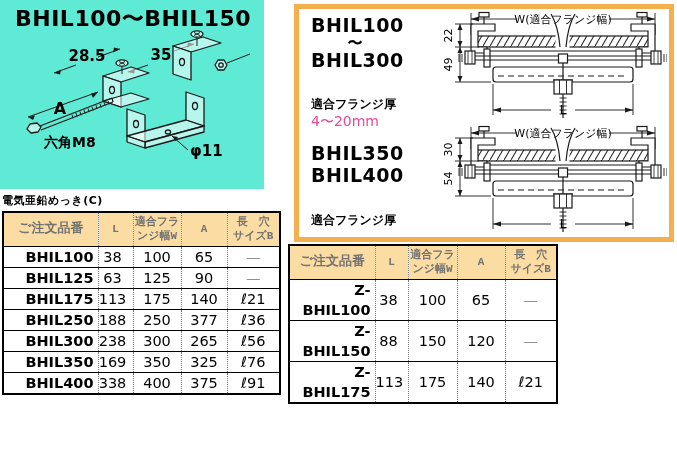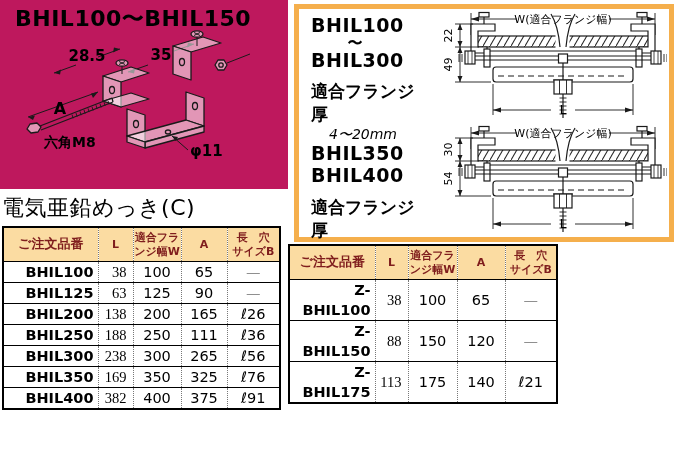--- a/index.html
+++ b/index.html
@@ -1,48 +1,48 @@
 <!DOCTYPE html>
 <html><head>
 <meta charset="utf-8">
 <style>
   html,body{margin:0;padding:0;background:#fff;}
   .page{position:relative;width:677px;height:450px;background:#ffffff;overflow:hidden;
         font-family:"DejaVu Sans","Liberation Sans",sans-serif;color:#111;}
   
-  .orange-block{position:absolute;left:0;top:0;width:288px;height:189px;background:#be185d;}
+  .orange-block{position:absolute;left:0;top:0;width:264px;height:189px;background:#5eead4;}
   .page-title{position:absolute;left:15px;top:4px;margin:0;font-size:22px;font-weight:bold;
               letter-spacing:0.5px;color:#000;}
   .iso-svg{position:absolute;left:0;top:30px;}
   
   .spec-box{position:absolute;left:294px;top:4px;width:380px;height:238px;box-sizing:border-box;
             background:#ffffff;border:5px solid #F5AF4C;}
   .spec-row{display:flex;height:114px;align-items:flex-start;}
   .spec-text{width:128px;box-sizing:border-box;padding:6px 0 0 12px;}
   .spec-row.second .spec-text{padding-top:20px;}
   .model{font-size:19px;font-weight:bold;line-height:1.15;letter-spacing:0.5px;color:#000;}
   .tilde{width:88px;text-align:center;font-size:15px;font-weight:bold;line-height:0.85;color:#000;}
-  .flange-label{font-size:17px;font-weight:bold;margin-top:9px;color:#000;}
-  .flange-range{width:104px;text-align:center;font-size:14px;color:#000000;font-style:italic;}
+  .flange-label{font-size:12px;font-weight:bold;margin-top:25px;color:#000;}
+  .flange-range{width:104px;font-size:14px;color:#ec4899;}
   .cross-svg{margin-top:1px;}
   
   .table-block{position:absolute;}
   .tb-left{left:2px;top:193px;width:277px;}
   .tb-right{left:288px;top:244px;width:268px;}
-  .table-title{margin:0 0 3px 0;font-size:22px;font-weight:normal;letter-spacing:0.5px;color:#000;}
+  .table-title{margin:0 0 3px 0;font-size:11px;font-weight:bold;letter-spacing:0.5px;color:#000;}
   table{border-collapse:collapse;width:100%;table-layout:fixed;border:2px solid #000;}
   th,td{border-left:1px dotted #777;border-right:1px dotted #777;
         border-top:1.6px solid #000;border-bottom:1.6px solid #000;
         padding:0;text-align:center;overflow:hidden;}
   th{background:#FBDCA2;font-size:11px;font-weight:bold;height:33px;line-height:1.25;
-     white-space:pre-line;vertical-align:middle;color:#7f1d1d;}
+     white-space:pre-line;vertical-align:middle;color:#737373;font-family:Liberation Mono, monospace;}
   th:first-child{font-size:13px;}
   td{font-size:14.5px;height:20px;line-height:20px;color:#000;}
   td:first-child{font-weight:bold;text-align:right;padding-right:4px;}
-  td:nth-child(2){text-align:right;padding-right:6px;font-family:Liberation Serif, serif;}
+  td:nth-child(2){padding-right:6px;}
   td.dash{color:#8F8F8F;font-weight:normal;}
   svg text{fill:#000;}
 </style>
 </head>
 <body>
 
 <div class="page">
 
   <div class="orange-block">
     <h1 class="page-title">BHIL100〜BHIL150</h1>
@@ -256,50 +256,50 @@
             <td class="dash">—</td>
           </tr>
           <tr>
             <td>BHIL125</td>
             <td>63</td>
             <td>125</td>
             <td>90</td>
             <td class="dash">—</td>
           </tr>
           <tr>
-            <td>BHIL200</td>
-            <td>138</td>
-            <td>200</td>
-            <td>165</td>
-            <td>ℓ26</td>
+            <td>BHIL175</td>
+            <td>113</td>
+            <td>175</td>
+            <td>140</td>
+            <td>ℓ21</td>
           </tr>
           <tr>
             <td>BHIL250</td>
             <td>188</td>
             <td>250</td>
-            <td>111</td>
+            <td>377</td>
             <td>ℓ36</td>
           </tr>
           <tr>
             <td>BHIL300</td>
             <td>238</td>
             <td>300</td>
             <td>265</td>
             <td>ℓ56</td>
           </tr>
           <tr>
             <td>BHIL350</td>
             <td>169</td>
             <td>350</td>
             <td>325</td>
             <td>ℓ76</td>
           </tr>
           <tr>
             <td>BHIL400</td>
-            <td>382</td>
+            <td>338</td>
             <td>400</td>
             <td>375</td>
             <td>ℓ91</td>
           </tr>
         </tbody>
     </table>
   </div>
 
   <div class="table-block tb-right">
     <table>

